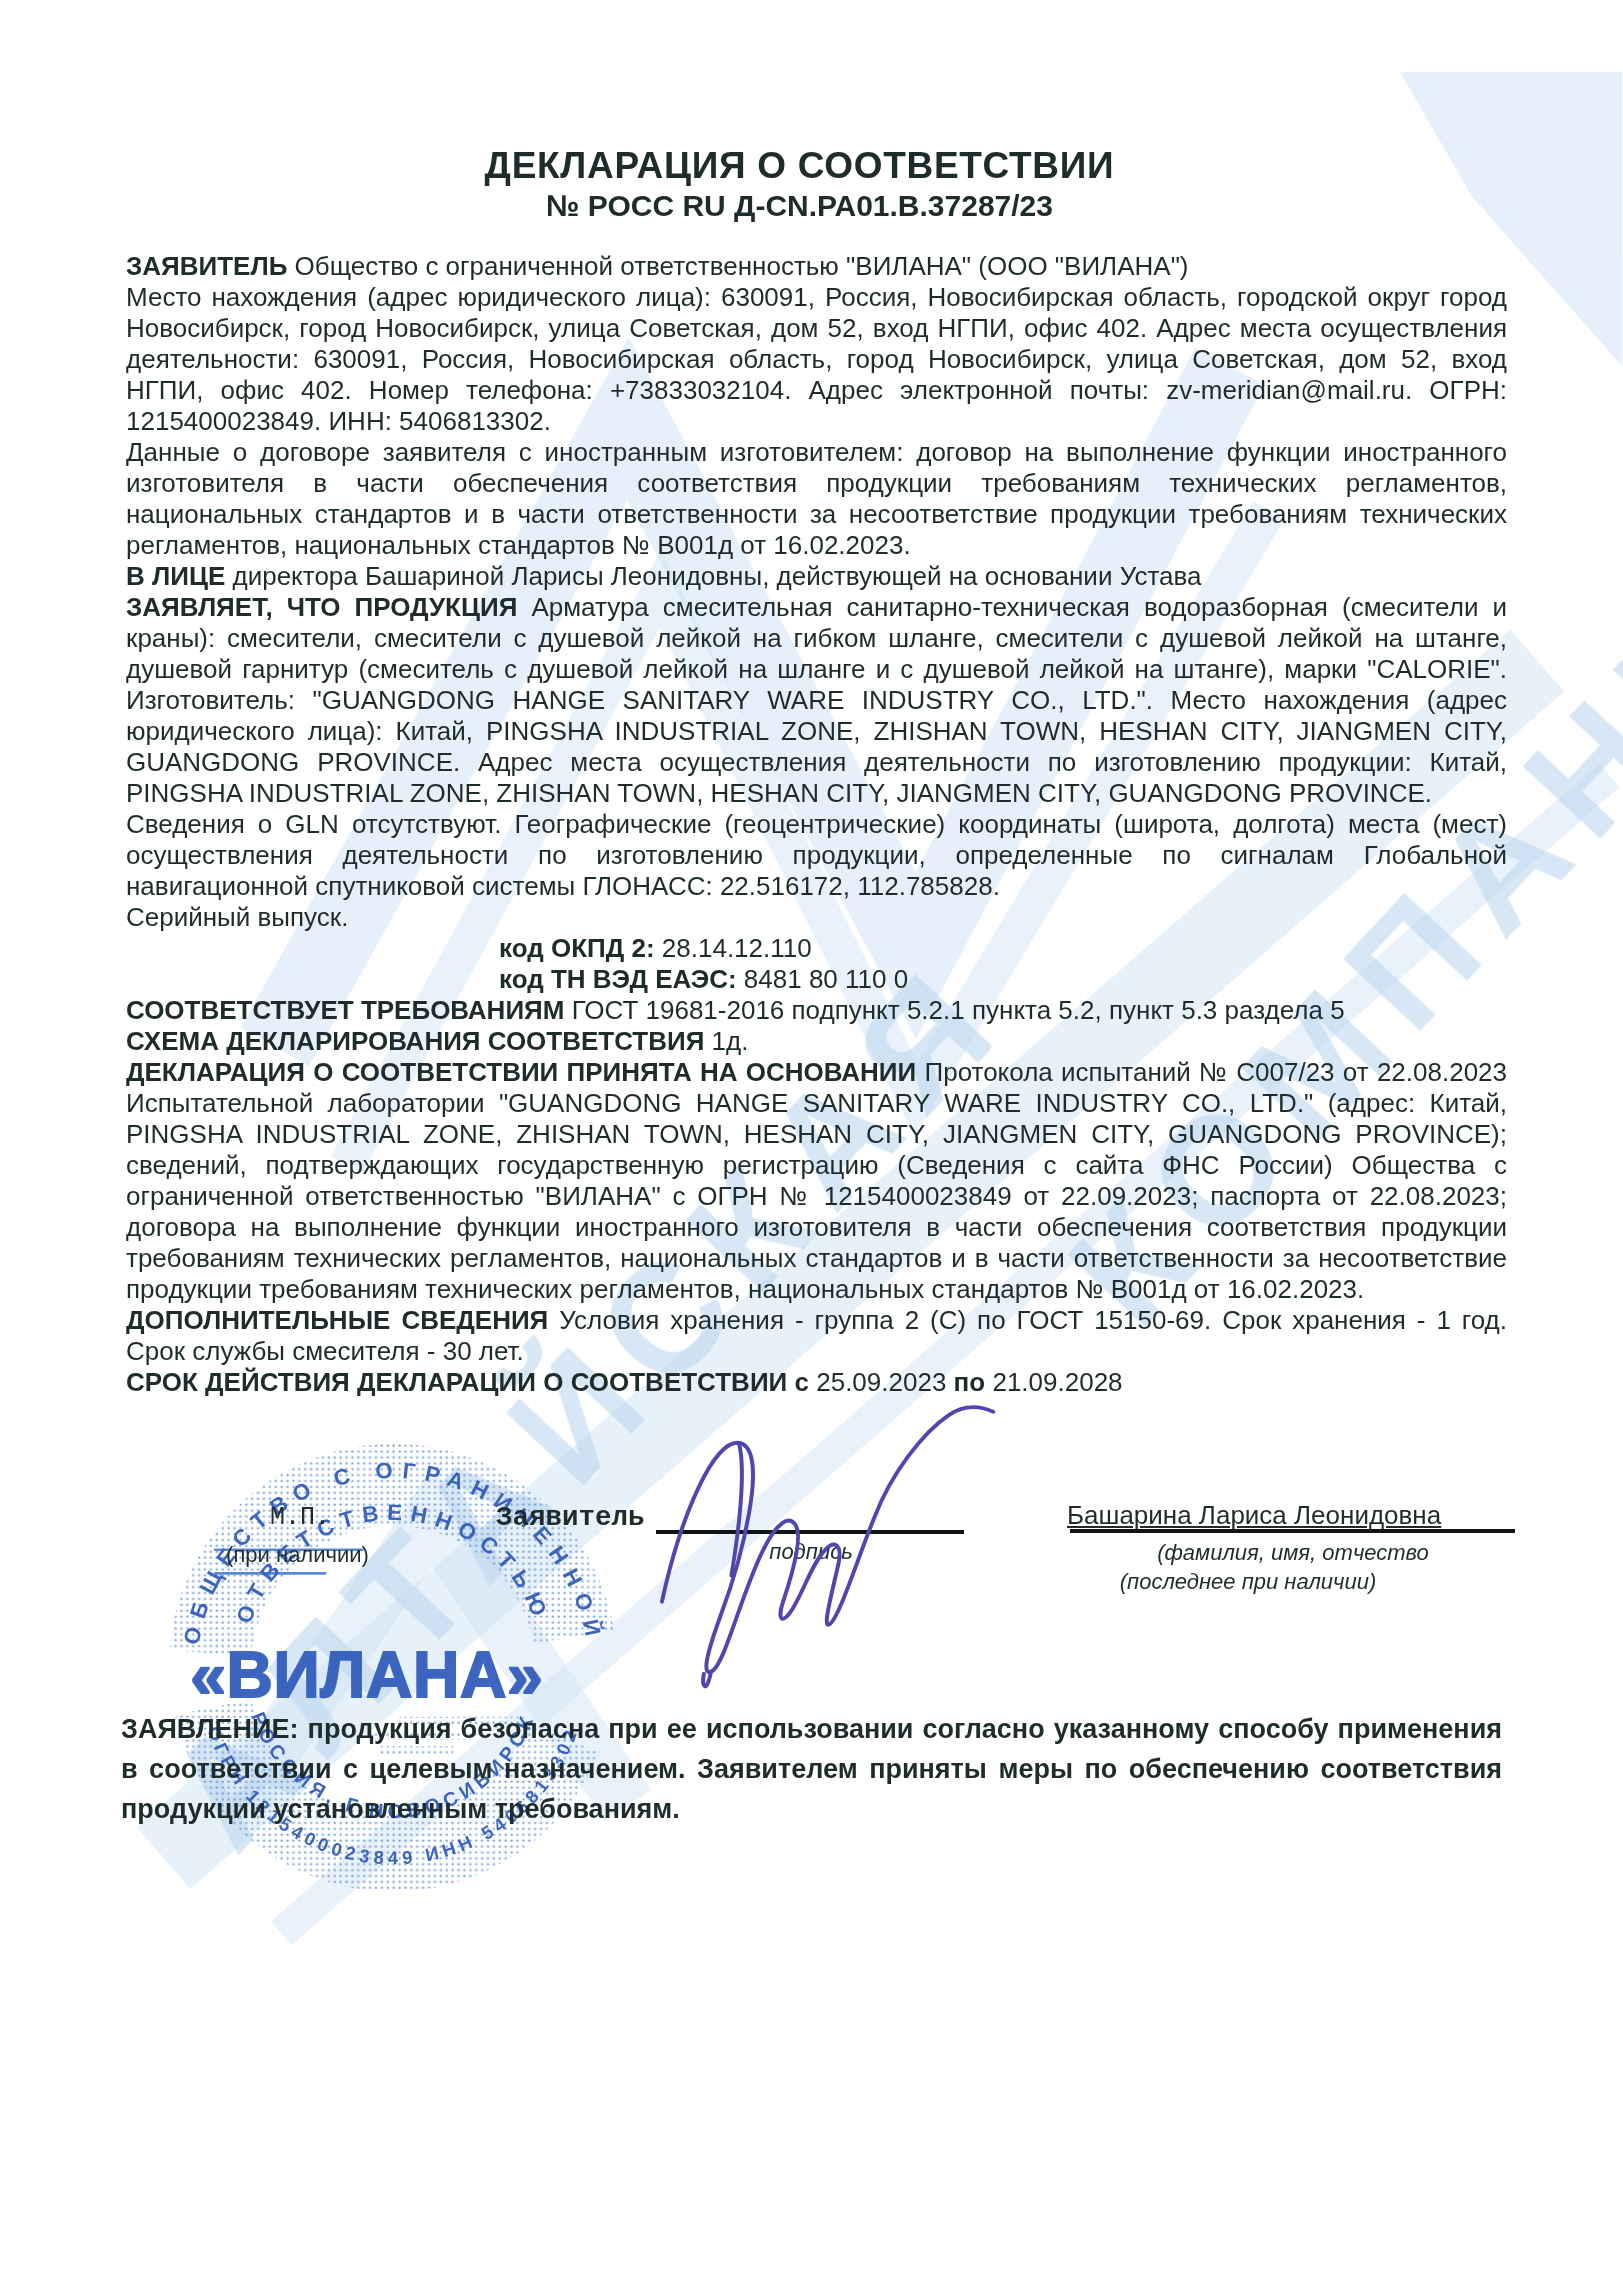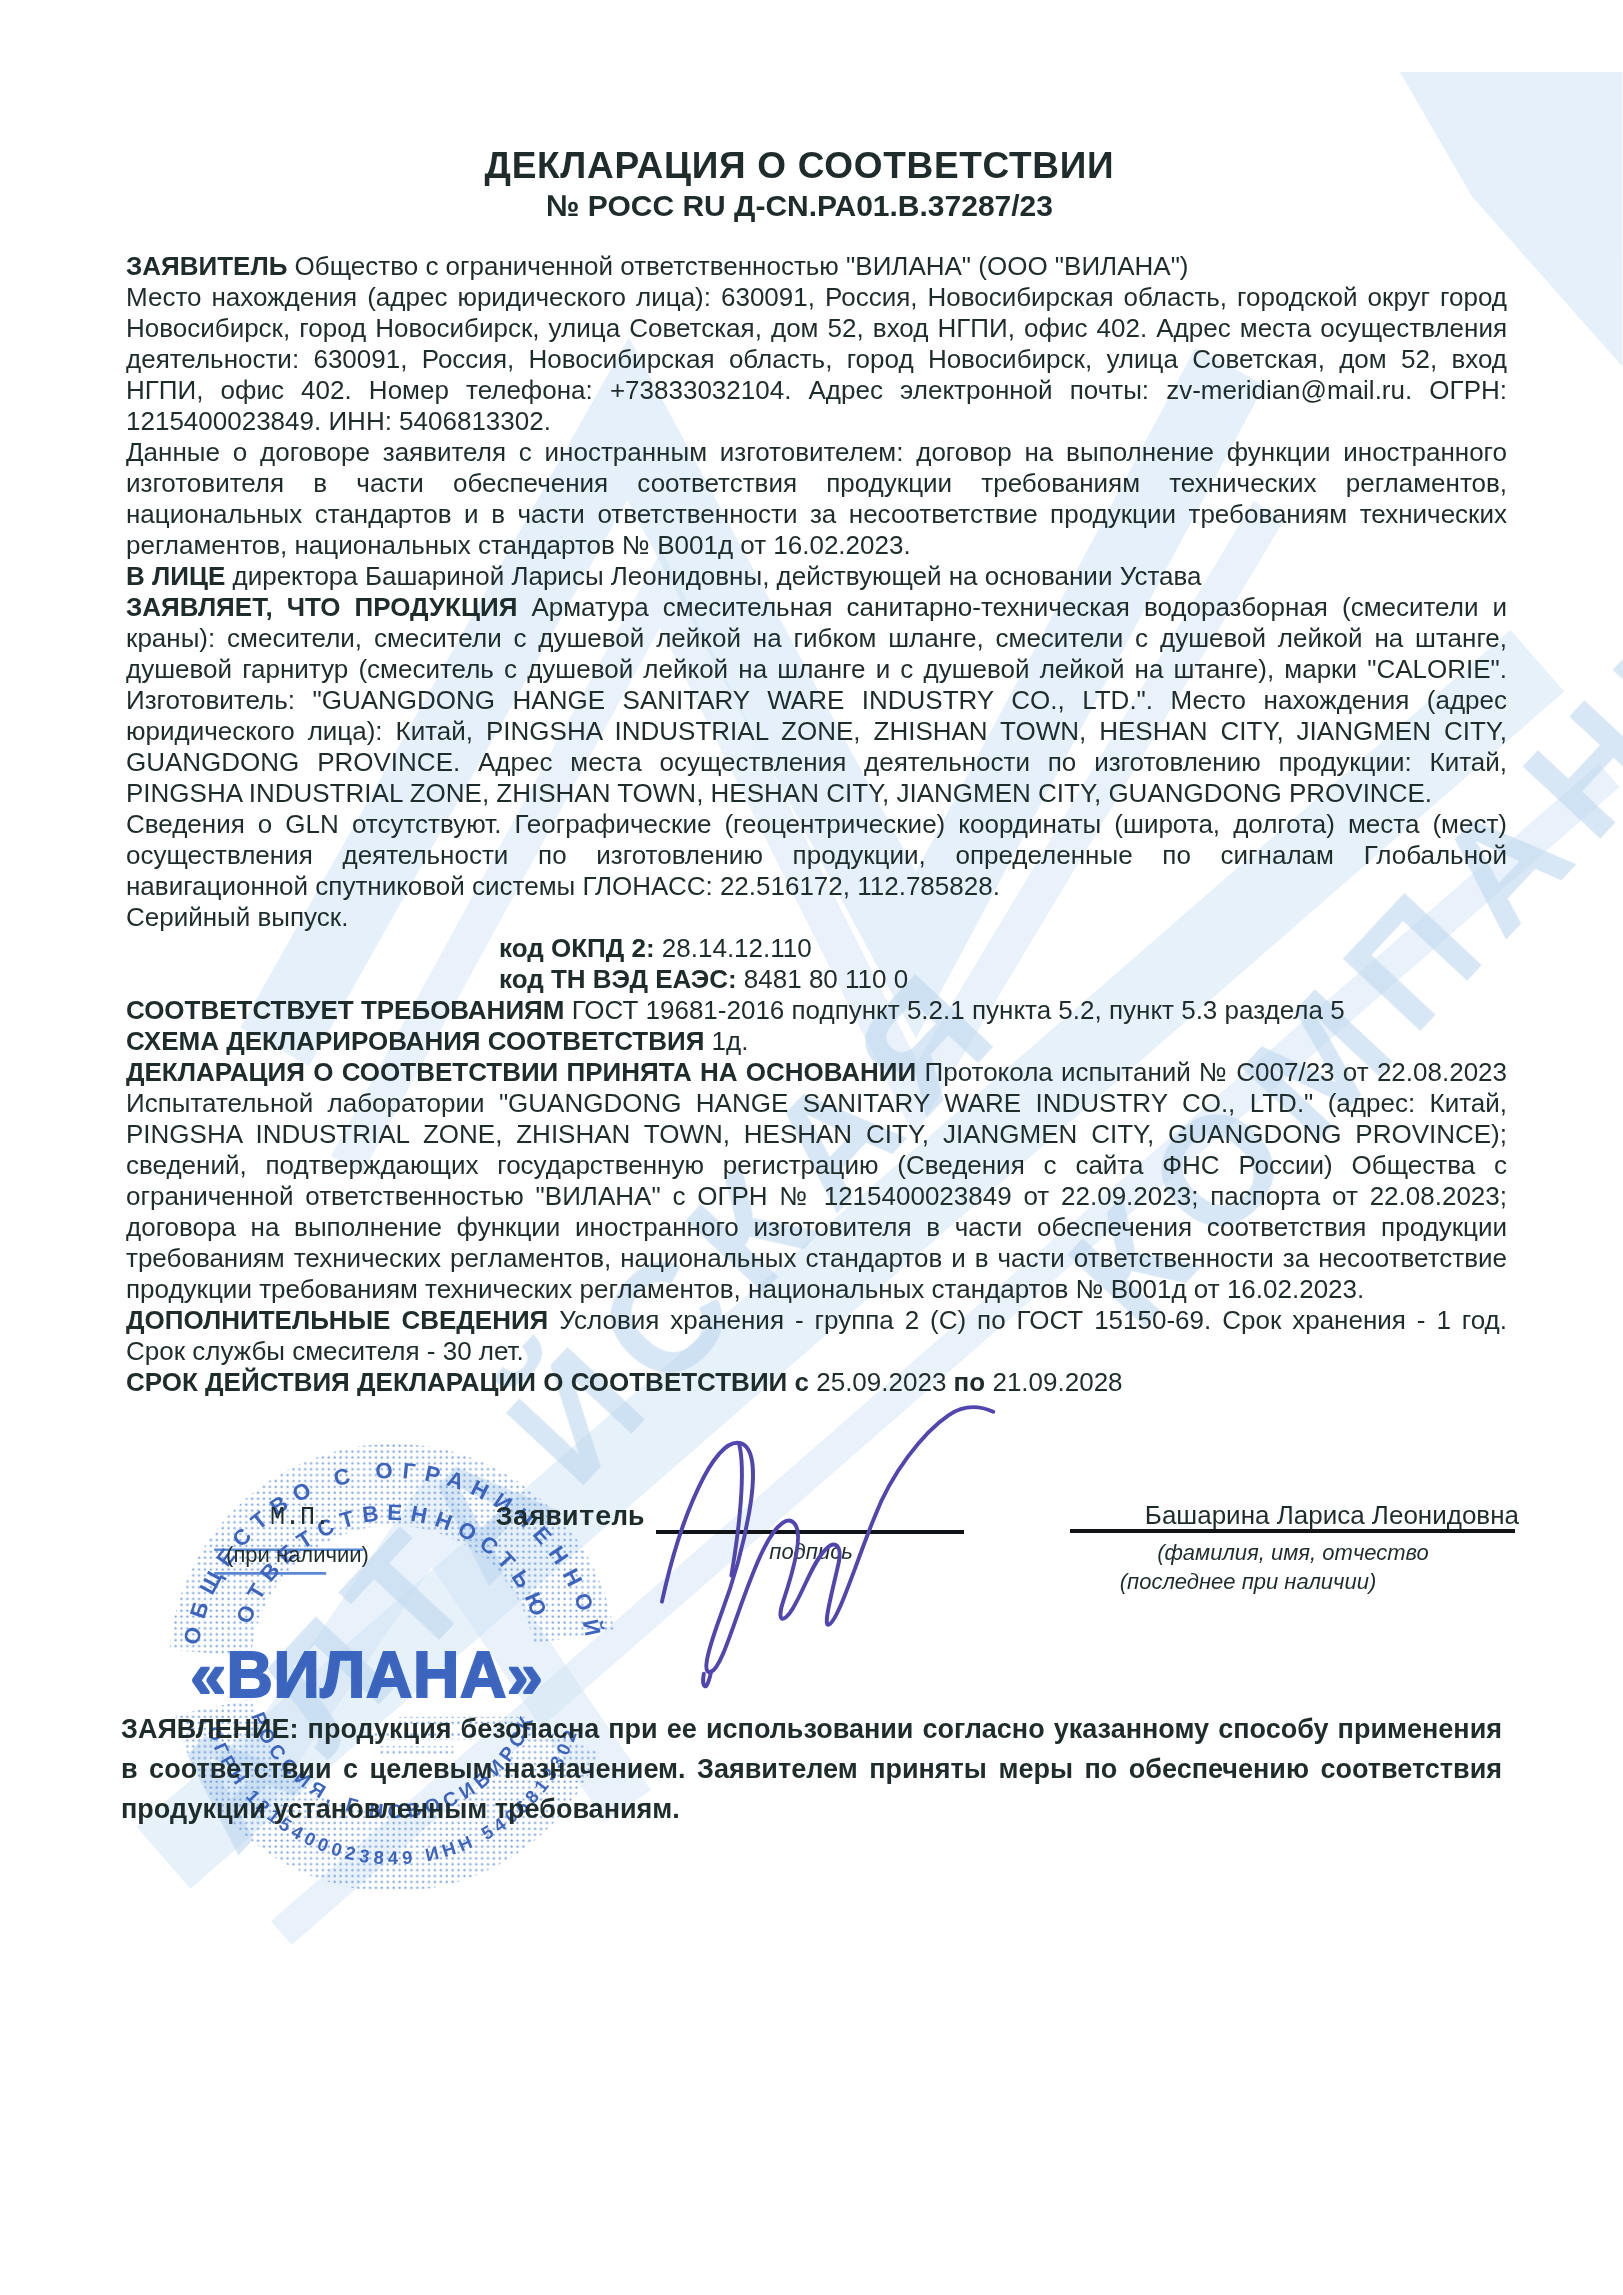--- a/index.html
+++ b/index.html
@@ -14,21 +14,21 @@
   .body-text{position:absolute;left:126px;width:1381px;top:251px;z-index:2;
     font-size:26px;line-height:31px;}
   .body-text p{margin:0;text-align:justify;}
   .b{font-weight:bold;}
   .code-line{padding-left:373px;text-align:left !important;}
   .sig-label{position:absolute;z-index:2;font-size:25px;font-family:Liberation Mono, monospace;}
   .sig-label.bold{font-weight:bold;font-size:27.5px;}
   .underline{position:absolute;background:#101416;height:3.9px;z-index:2;}
   .caption{position:absolute;z-index:2;font-size:22px;font-style:italic;text-align:center;}
   .caption.plain{font-style:normal;}
-  .name-label{position:absolute;z-index:2;font-size:26px;text-align:right;}
+  .name-label{position:absolute;z-index:2;font-size:26px;text-align:left;text-decoration:underline;}
   .statement{position:absolute;left:121px;width:1381px;top:1709px;z-index:2;
     font-size:27px;font-weight:bold;line-height:40px;text-align:justify;margin:0;}
   .stamp-svg{position:absolute;left:167px;top:1443px;z-index:1;opacity:.92;}
   .stamp-svg text{font-family:"Liberation Sans",sans-serif;font-weight:bold;fill:#2e58b8;}
   .signature-svg{position:absolute;left:641px;top:1392px;z-index:3;}
 </style>
 </head>
 <body>
 
 <div class="page">

